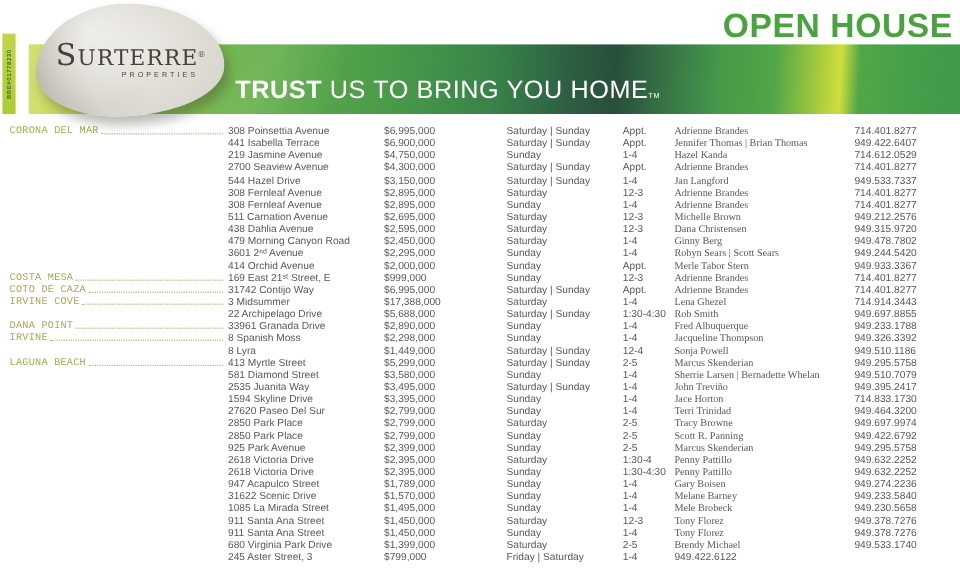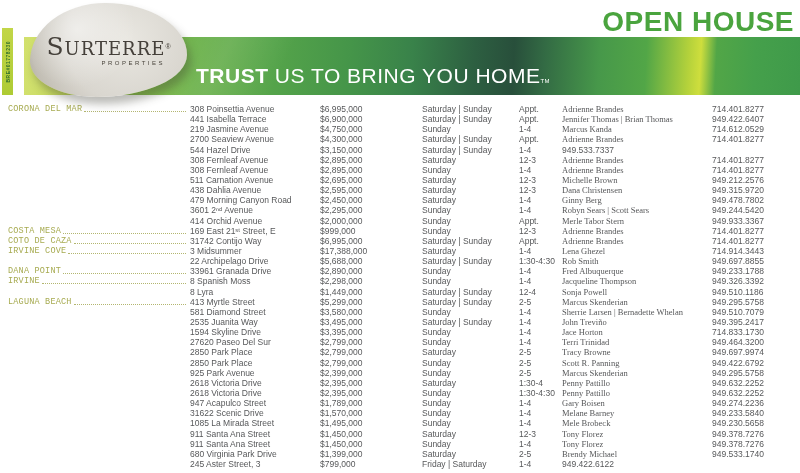--- a/index.html
+++ b/index.html
@@ -114,38 +114,39 @@
         <span class="c time">Appt.</span>
         <span class="c agent">Jennifer Thomas | Brian Thomas</span>
         <span class="c phone">949.422.6407</span>
       </div>
       <div class="row">
         <span class="c city"></span>
         <span class="c address">219 Jasmine Avenue</span>
         <span class="c price">$4,750,000</span>
         <span class="c days">Sunday</span>
         <span class="c time">1-4</span>
-        <span class="c agent">Marcus Kanda</span>
+        <span class="c agent">Hazel Kanda</span>
         <span class="c phone">714.612.0529</span>
       </div>
       <div class="row">
         <span class="c city"></span>
         <span class="c address">2700 Seaview Avenue</span>
         <span class="c price">$4,300,000</span>
         <span class="c days">Saturday | Sunday</span>
         <span class="c time">Appt.</span>
         <span class="c agent">Adrienne Brandes</span>
         <span class="c phone">714.401.8277</span>
       </div>
       <div class="row">
         <span class="c city"></span>
         <span class="c address">544 Hazel Drive</span>
         <span class="c price">$3,150,000</span>
         <span class="c days">Saturday | Sunday</span>
         <span class="c time">1-4</span>
+        <span class="c agent">Jan Langford</span>
         <span class="c phone">949.533.7337</span>
       </div>
       <div class="row">
         <span class="c city"></span>
         <span class="c address">308 Fernleaf Avenue</span>
         <span class="c price">$2,895,000</span>
         <span class="c days">Saturday</span>
         <span class="c time">12-3</span>
         <span class="c agent">Adrienne Brandes</span>
         <span class="c phone">714.401.8277</span>

